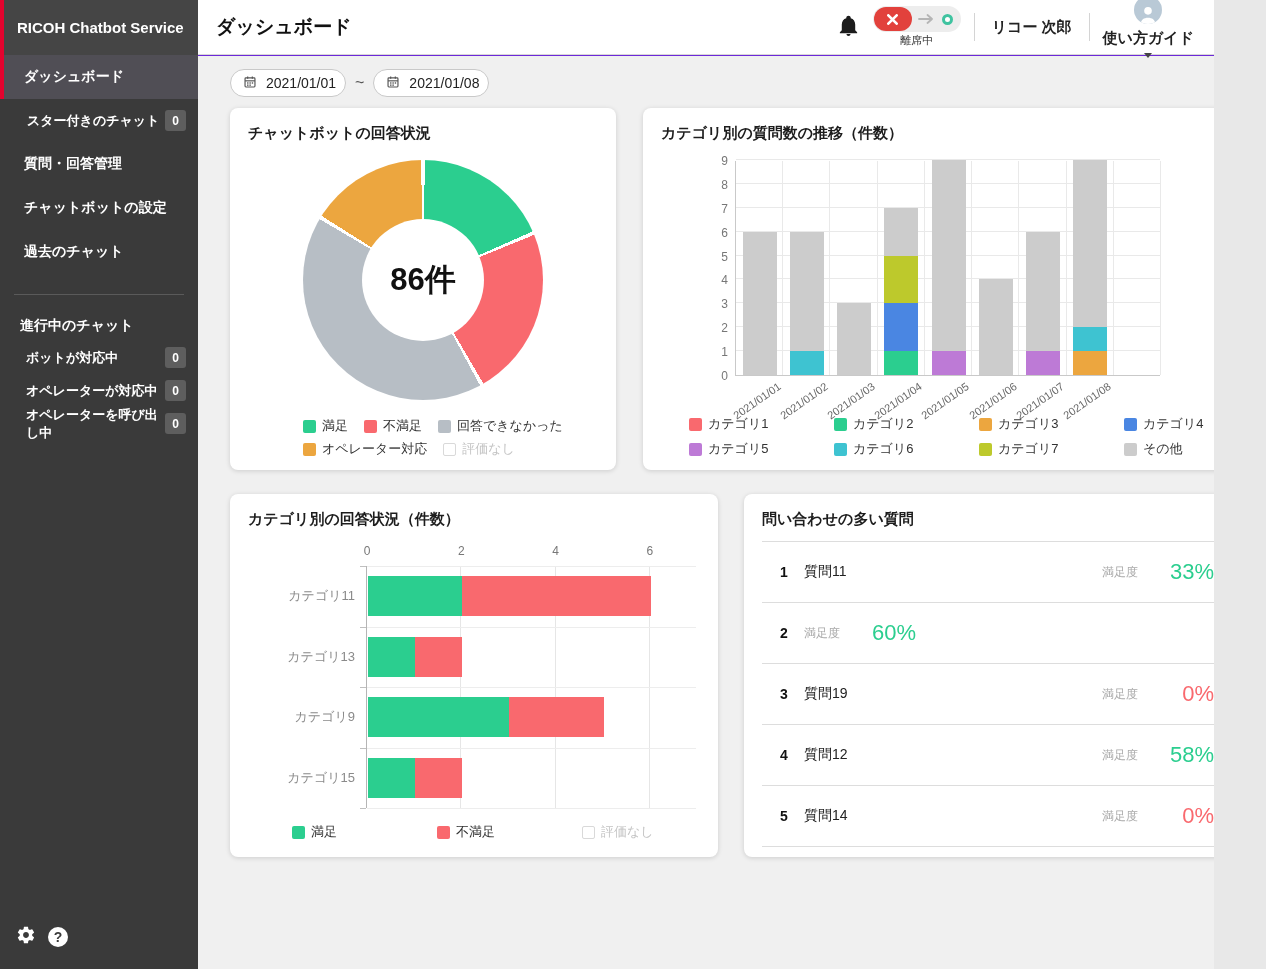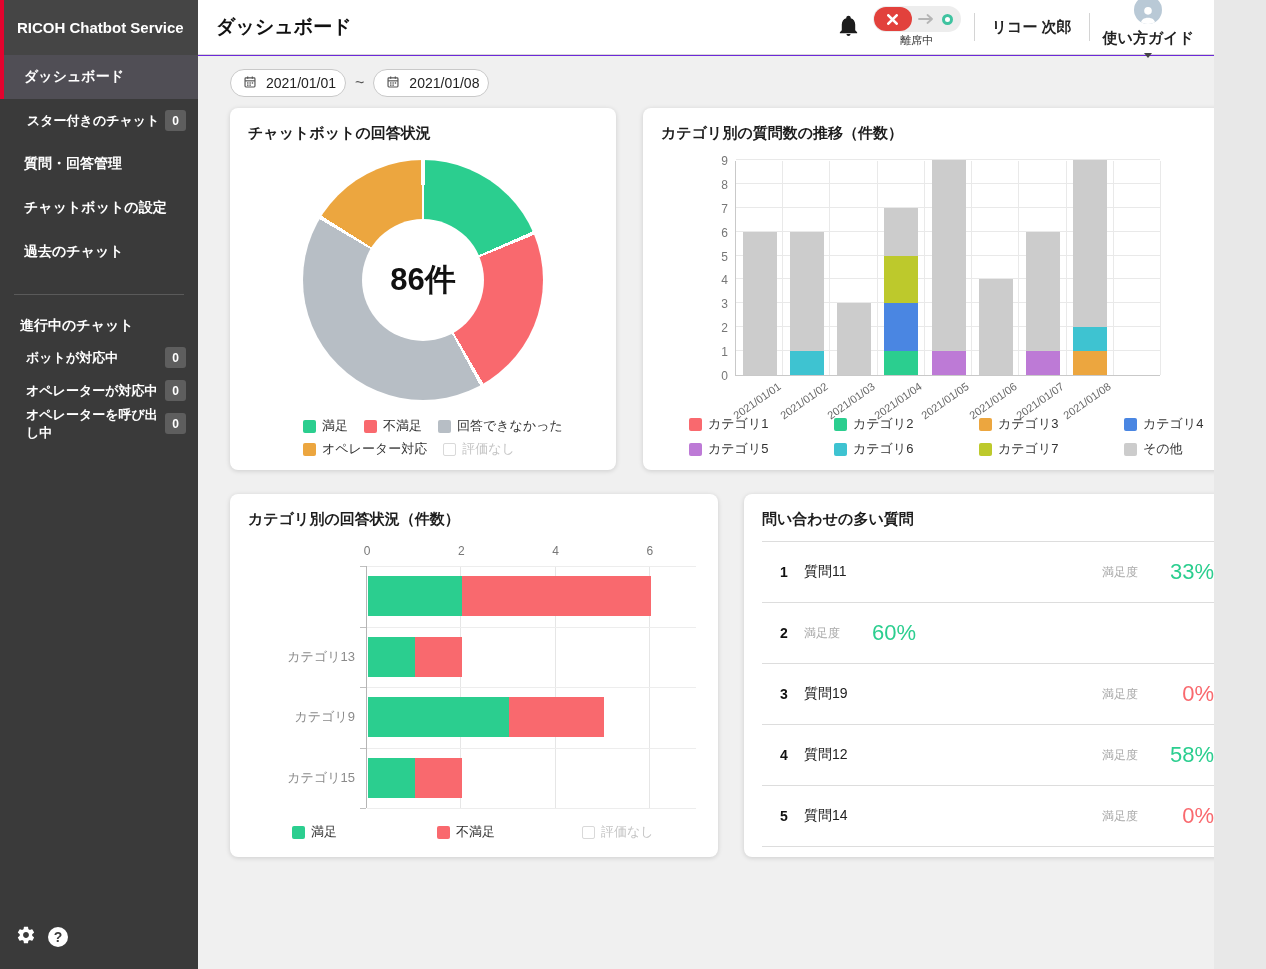--- a/index.html
+++ b/index.html
@@ -407,20 +407,21 @@
           <div class="rsep" style="top: 0px;"></div>
           <div class="rtick" style="top: 0px;"></div>
           <div class="rsep" style="top: 60.5px;"></div>
           <div class="rtick" style="top: 60.5px;"></div>
           <div class="rsep" style="top: 121px;"></div>
           <div class="rtick" style="top: 121px;"></div>
           <div class="rsep" style="top: 181.5px;"></div>
           <div class="rtick" style="top: 181.5px;"></div>
           <div class="rsep" style="top: 242px;"></div>
           <div class="rtick" style="top: 242px;"></div>
+          <div class="cat" style="top: 0px; line-height: 60.5px;">カテゴリ11</div>
           <div class="hbar" style="top: 10.25px;">
             <div class="seg" style="width: 94.2857px; background: rgb(43, 206, 143);"></div>
             <div class="seg" style="width: 188.571px; background: rgb(249, 105, 110);"></div>
           </div>
           <div class="cat" style="top: 60.5px; line-height: 60.5px;">カテゴリ13</div>
           <div class="hbar" style="top: 70.75px;">
             <div class="seg" style="width: 47.1429px; background: rgb(43, 206, 143);"></div>
             <div class="seg" style="width: 47.1429px; background: rgb(249, 105, 110);"></div>
           </div>
           <div class="cat" style="top: 121px; line-height: 60.5px;">カテゴリ9</div>

